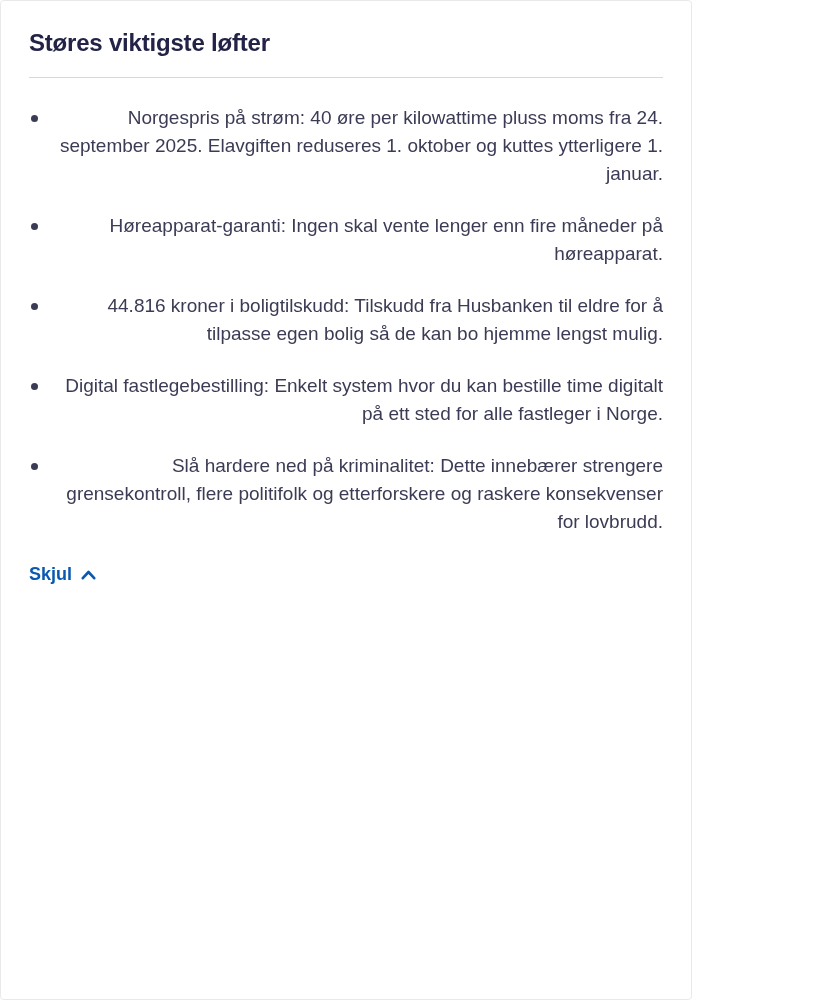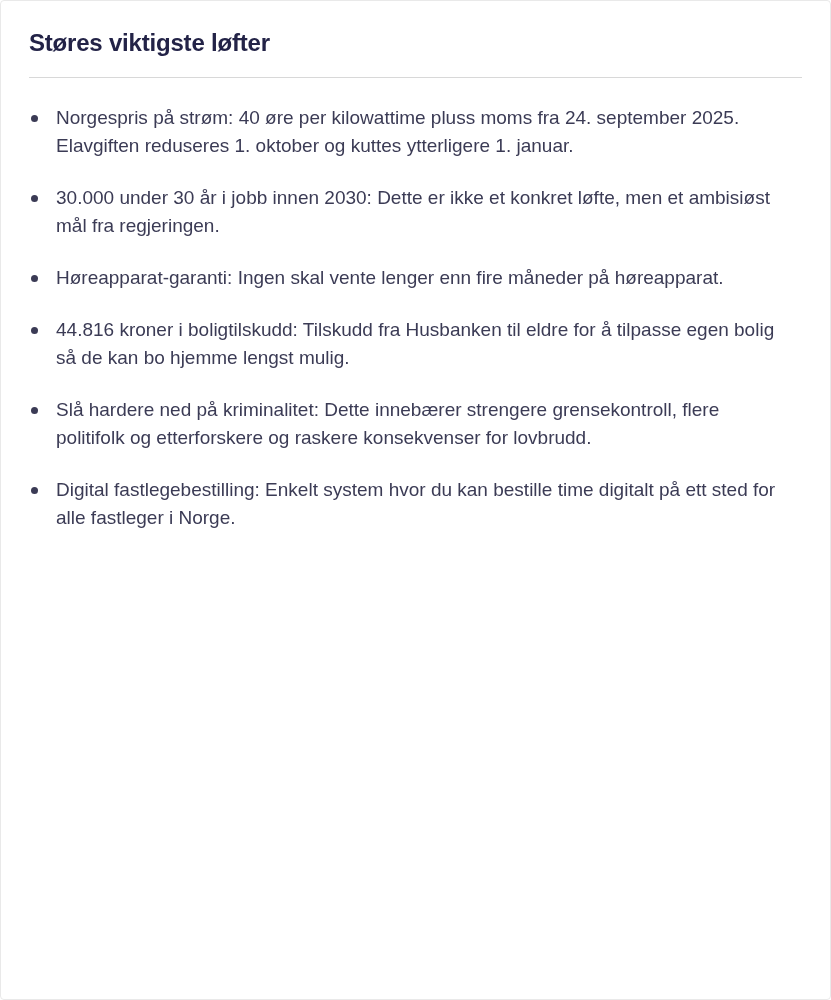--- a/index.html
+++ b/index.html
@@ -10,21 +10,21 @@
     --divider: #d8d8d8;
     --background: #ffffff;
     --border: #e9e9e9;
   }
   * { box-sizing: border-box; margin: 0; padding: 0; }
   html, body {
     background: var(--background);
     font-family: "Liberation Sans", "DejaVu Sans", sans-serif;
   }
   .card {
-    width: 831px;
+    width: 692px;
     min-height: 1000px;
     background: var(--background);
     border: 1px solid var(--border);
     border-radius: 4px;
     padding: 28px 28px 28px 28px;
   }
   .card-title {
     color: var(--title);
     font-size: 24px;
     font-weight: 700;
@@ -53,20 +53,21 @@
     flex: 0 0 auto;
     width: 7px;
     height: 7px;
     border-radius: 50%;
     background: var(--body);
     margin: 11px 18px 0 2px;
   }
   .item-text {
     flex: 1 1 auto;
     max-width: 730px;
+    text-align: right;
   }
   .collapse-row {
     margin-top: 28px;
   }
   .collapse-link {
     display: inline-flex;
     align-items: center;
     gap: 9px;
     color: var(--link);
     font-size: 18px;
@@ -95,34 +96,40 @@
 
   <hr class="divider">
 
   <ul class="promise-list" id="promise-list">
       <li>
         <span class="bullet"></span>
         <span class="item-text">Norgespris på strøm: 40 øre per kilowattime pluss moms fra 24. september 2025. Elavgiften reduseres 1. oktober og kuttes ytterligere 1. januar.</span>
       </li>
       <li>
         <span class="bullet"></span>
-        <span class="item-text">30.000 under 30 år i jobb innen 2030: Dette er ikke et konkret løfte, men et ambisiøst mål fra regjeringen.</span>
-      </li>
-      <li>
-        <span class="bullet"></span>
         <span class="item-text">Høreapparat-garanti: Ingen skal vente lenger enn fire måneder på høreapparat.</span>
       </li>
       <li>
         <span class="bullet"></span>
         <span class="item-text">44.816 kroner i boligtilskudd: Tilskudd fra Husbanken til eldre for å tilpasse egen bolig så de kan bo hjemme lengst mulig.</span>
       </li>
       <li>
         <span class="bullet"></span>
-        <span class="item-text">Slå hardere ned på kriminalitet: Dette innebærer strengere grensekontroll, flere politifolk og etterforskere og raskere konsekvenser for lovbrudd.</span>
+        <span class="item-text">Digital fastlegebestilling: Enkelt system hvor du kan bestille time digitalt på ett sted for alle fastleger i Norge.</span>
       </li>
       <li>
         <span class="bullet"></span>
-        <span class="item-text">Digital fastlegebestilling: Enkelt system hvor du kan bestille time digitalt på ett sted for alle fastleger i Norge.</span>
+        <span class="item-text">Slå hardere ned på kriminalitet: Dette innebærer strengere grensekontroll, flere politifolk og etterforskere og raskere konsekvenser for lovbrudd.</span>
       </li>
     </ul>
 
+  <div class="collapse-row">
+    <button class="collapse-link">
+      <span>Skjul</span>
+      <span class="chevron-up-icon">
+        <svg width="15" height="10" viewBox="0 0 15 10" aria-hidden="true">
+          <polyline points="1.8,8.2 7.5,2 13.2,8.2" fill="none" stroke="#0a59b0" stroke-width="2.6" stroke-linecap="round" stroke-linejoin="round"></polyline>
+        </svg>
+      </span>
+    </button>
+  </div>
 
 </div>
 
 </body></html>

